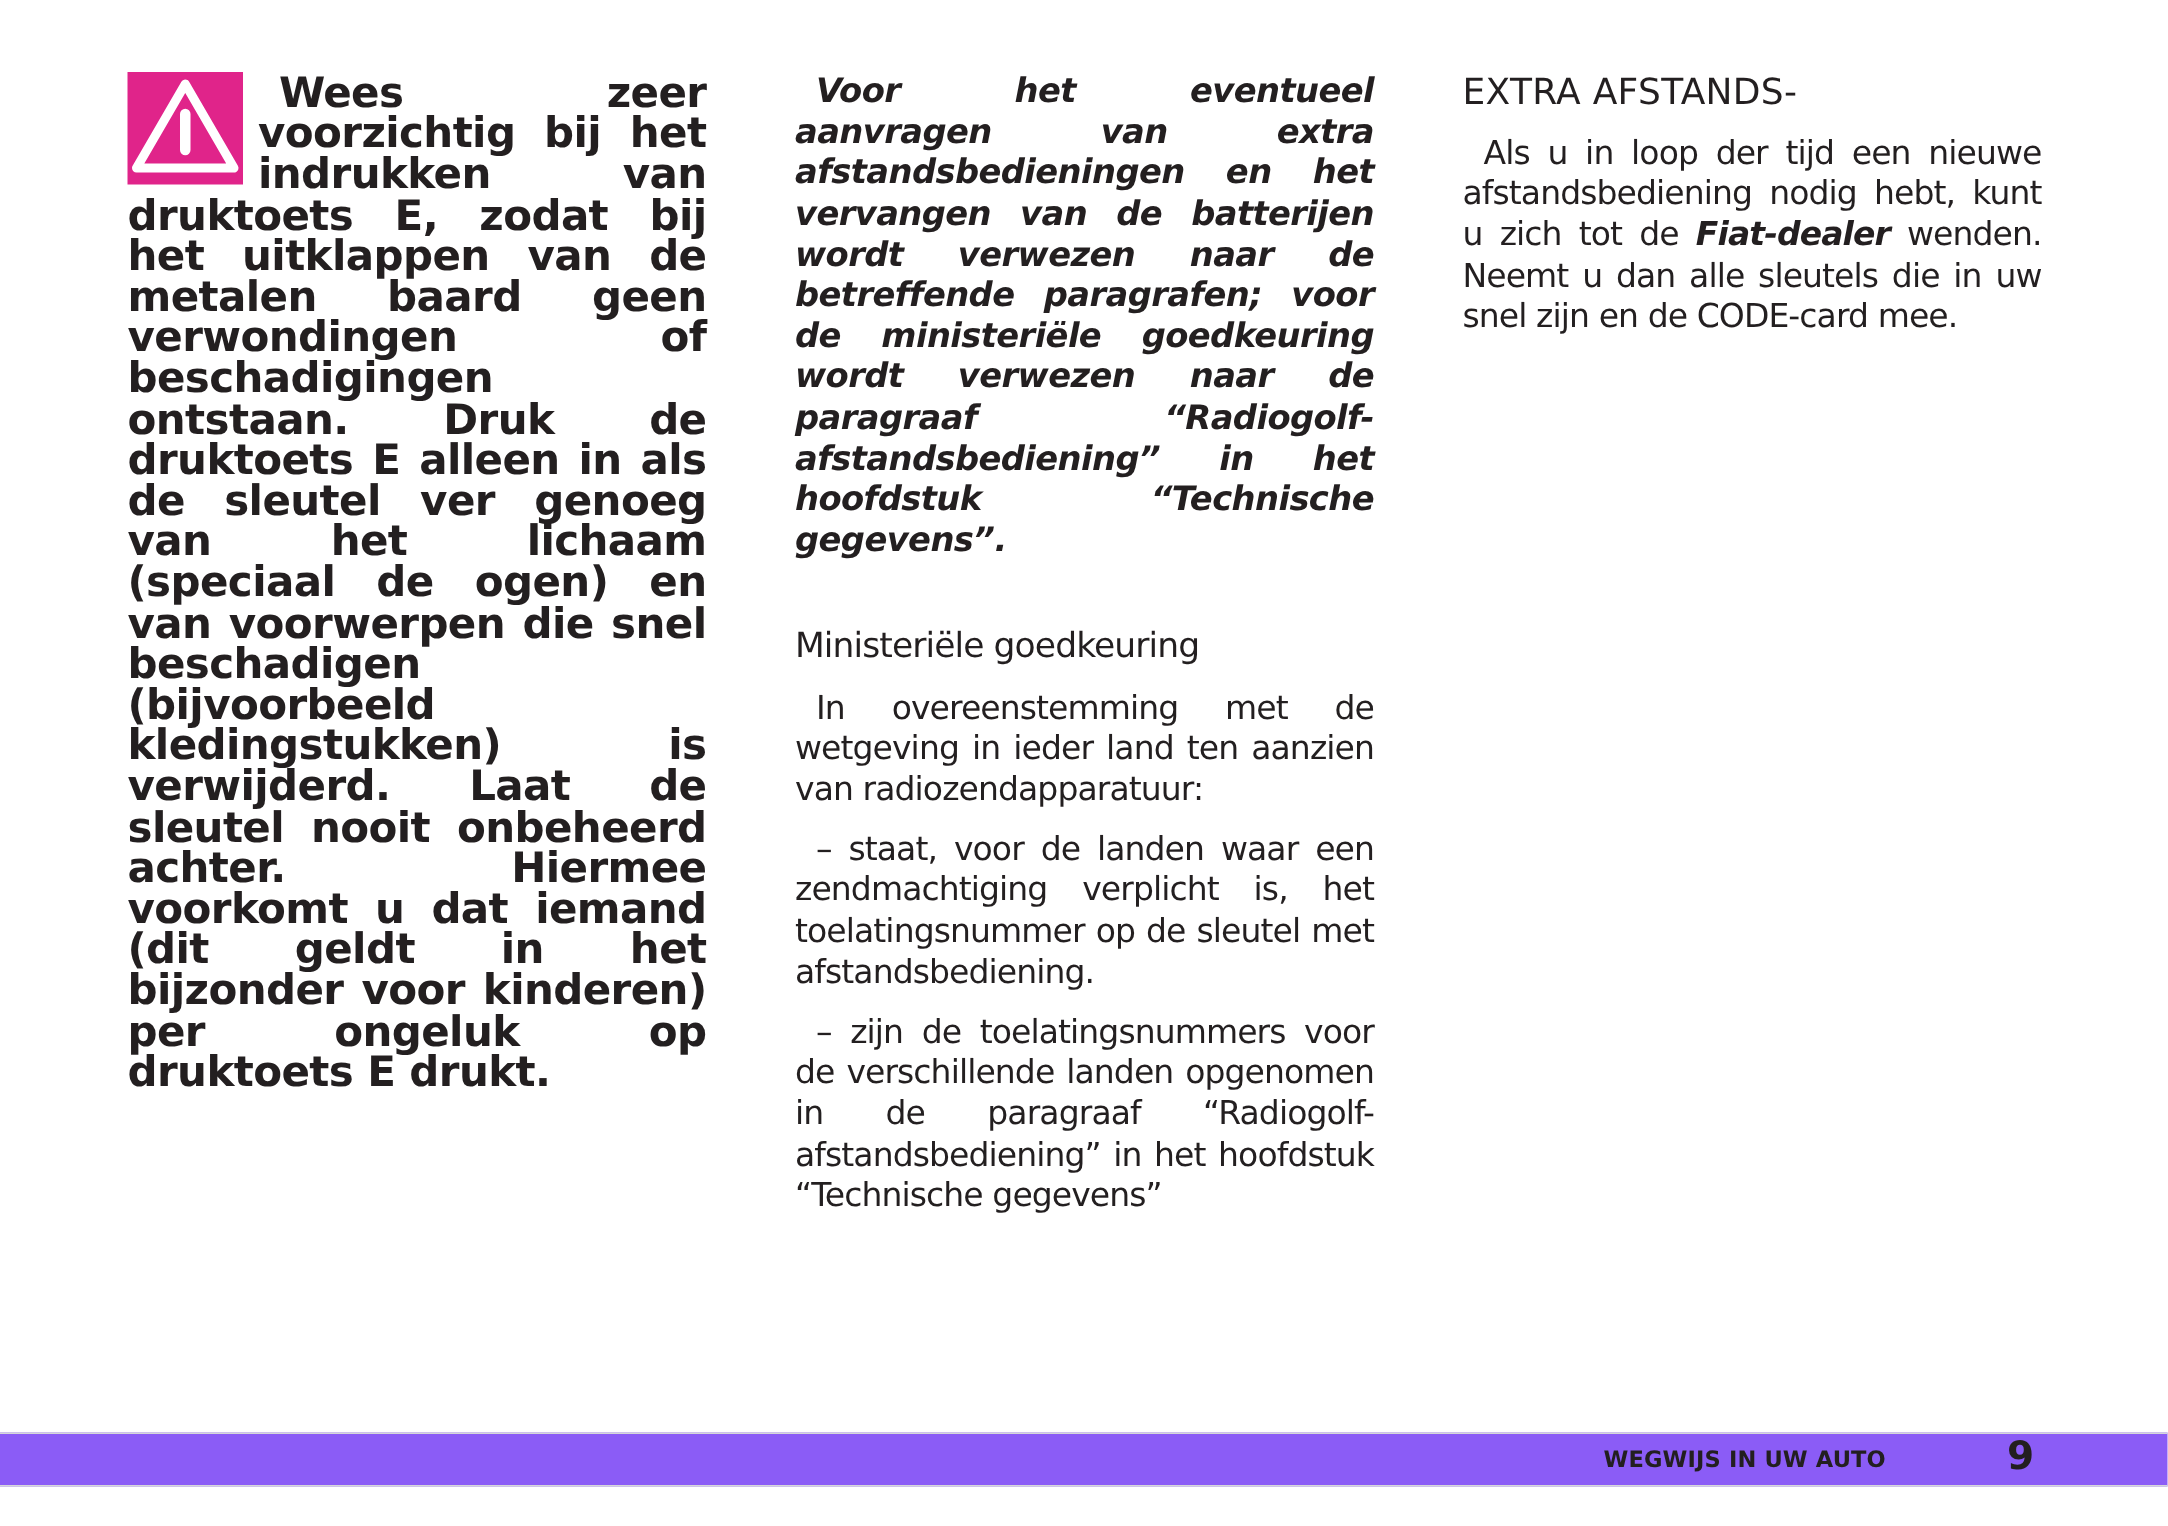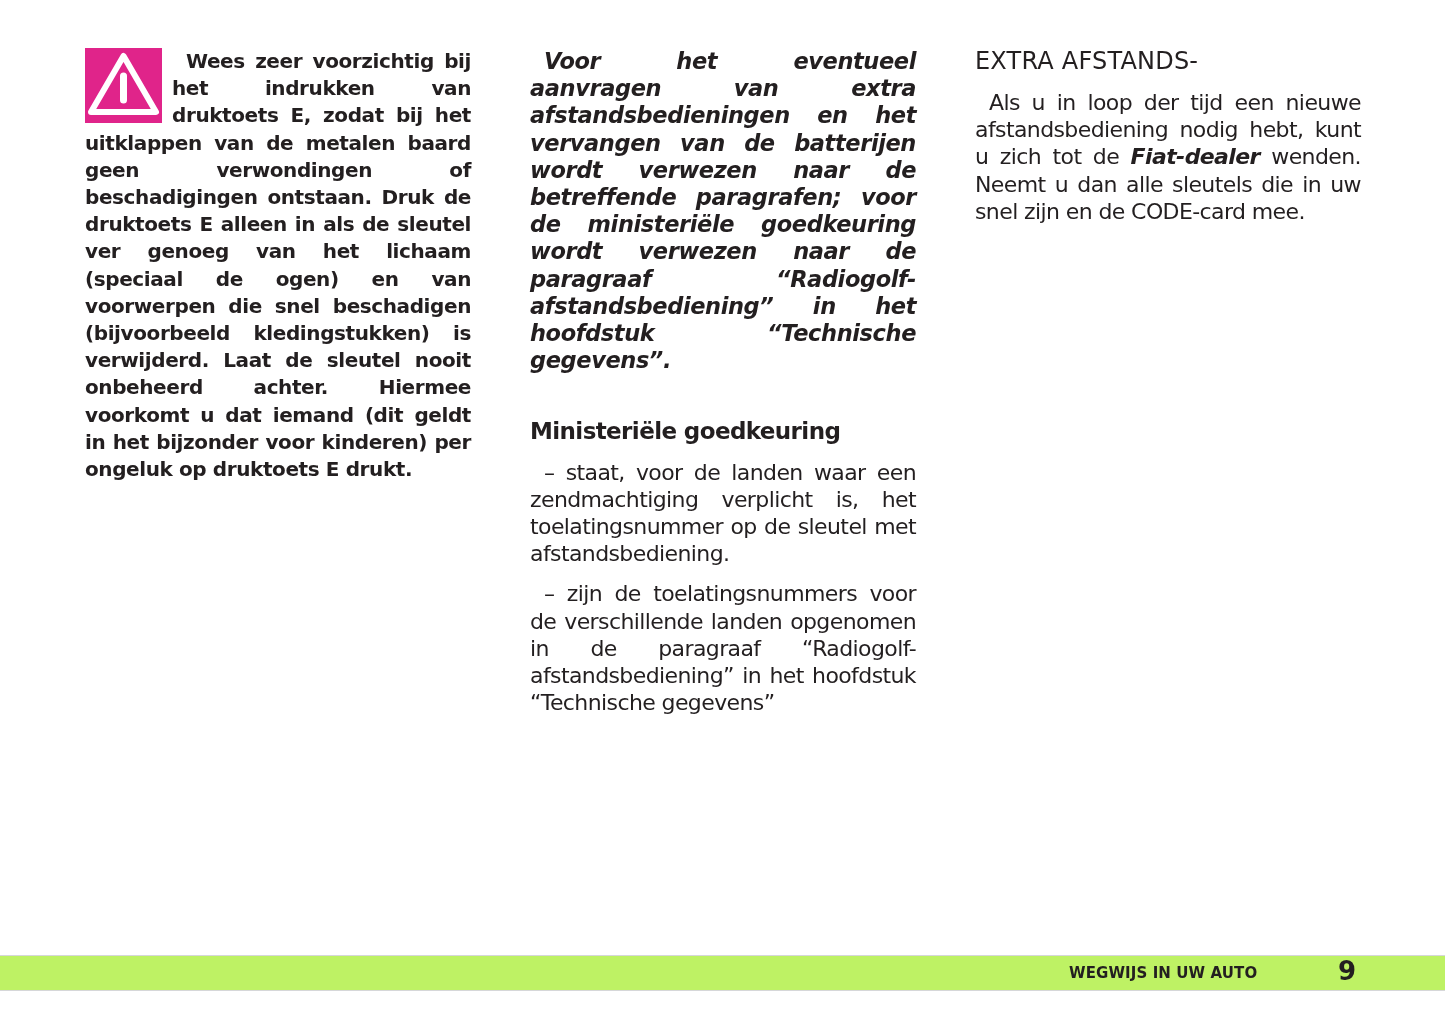--- a/index.html
+++ b/index.html
@@ -38,28 +38,28 @@
       width: 77px;
       height: 75px;
       background: #e0248a;
       margin: 0 10px 0 0;
       position: relative;
     }
     .warning-icon svg { position: absolute; left: 0; top: 0; }
 
     .warn-text {
       font-weight: bold;
-      font-size: 20px;
+      font-size: 28px;
       letter-spacing: -0.4px;
     }
 
     #col1-para2 { margin-top: 118px; }
 
     .subhead {
-      font-weight: bold;
+      font-weight: normal;
       font-size: 23px;
       margin-top: 44px !important;
       margin-bottom: 13px !important;
     }
     .gap { margin-top: 13px !important; }
 
     .section-title {
       font-weight: normal;
       font-size: 24px;
       line-height: 29px;
@@ -67,21 +67,21 @@
       margin-bottom: 12px !important;
       text-align: center;
     }
 
     .footer-band {
       position: absolute;
       left: 0;
       top: 955px;
       width: 1445px;
       height: 34px;
-      background: #bef264;
+      background: #8b5cf6;
       border-top: 1px solid #d6d7d9;
       border-bottom: 1px solid #d6d7d9;
     }
     .footer-title {
       position: absolute;
       left: 1069px;
       top: 8px;
       font-size: 15px;
       font-weight: bold;
       letter-spacing: 0.1px;
@@ -110,20 +110,21 @@
     <span class="indent" style="display:inline-block;width:14px;"></span><span>Wees zeer voorzichtig bij het indrukken van druktoets E, zodat bij het uitklappen van de metalen baard geen verwondingen of beschadigingen ontstaan. Druk de druktoets E alleen in als de sleutel ver genoeg van het lichaam (speciaal de ogen) en van voorwerpen die snel beschadigen (bijvoorbeeld kledingstukken) is verwijderd. Laat de sleutel nooit onbeheerd achter. Hiermee voorkomt u dat iemand (dit geldt in het bijzonder voor kinderen) per ongeluk op druktoets E drukt.</span>
   </p>
 
 </div>
 
 <div class="col" id="col2">
   <p class="indent bold" style="font-size:22.5px;letter-spacing:-0.4px;">Voor het eventueel aanvragen van extra afstandsbedieningen en het vervangen van de batterijen wordt verwezen naar de betreffende paragrafen; voor de ministeriële goedkeuring wordt verwezen naar de paragraaf “Radiogolf-afstandsbediening” in het hoofdstuk “Technische gegevens”.</p>
 
   <p class="subhead">Ministeriële goedkeuring</p>
 
+  <p class="indent">In overeenstemming met de wetgeving in ieder land ten aanzien van radiozendapparatuur:</p>
   <p class="indent gap">– staat, voor de landen waar een zendmachtiging verplicht is, het toelatingsnummer op de sleutel met afstandsbediening.</p>
   <p class="indent gap">– zijn de toelatingsnummers voor de verschillende landen opgenomen in de paragraaf “Radiogolf-afstandsbediening” in het hoofdstuk “Technische gegevens”</p>
 </div>
 
 <div class="col" id="col3">
   <p class="section-title"><span>EXTRA AFSTANDS-</span><br></p>
 
 
   <p class="indent gap"><span>Als u in loop der tijd een nieuwe afstandsbediening nodig hebt, kunt u zich tot de </span><span class="bold">Fiat-dealer</span><span> wenden. Neemt u dan alle sleutels die in uw snel zijn en de CODE-card mee.</span></p>
 </div>

